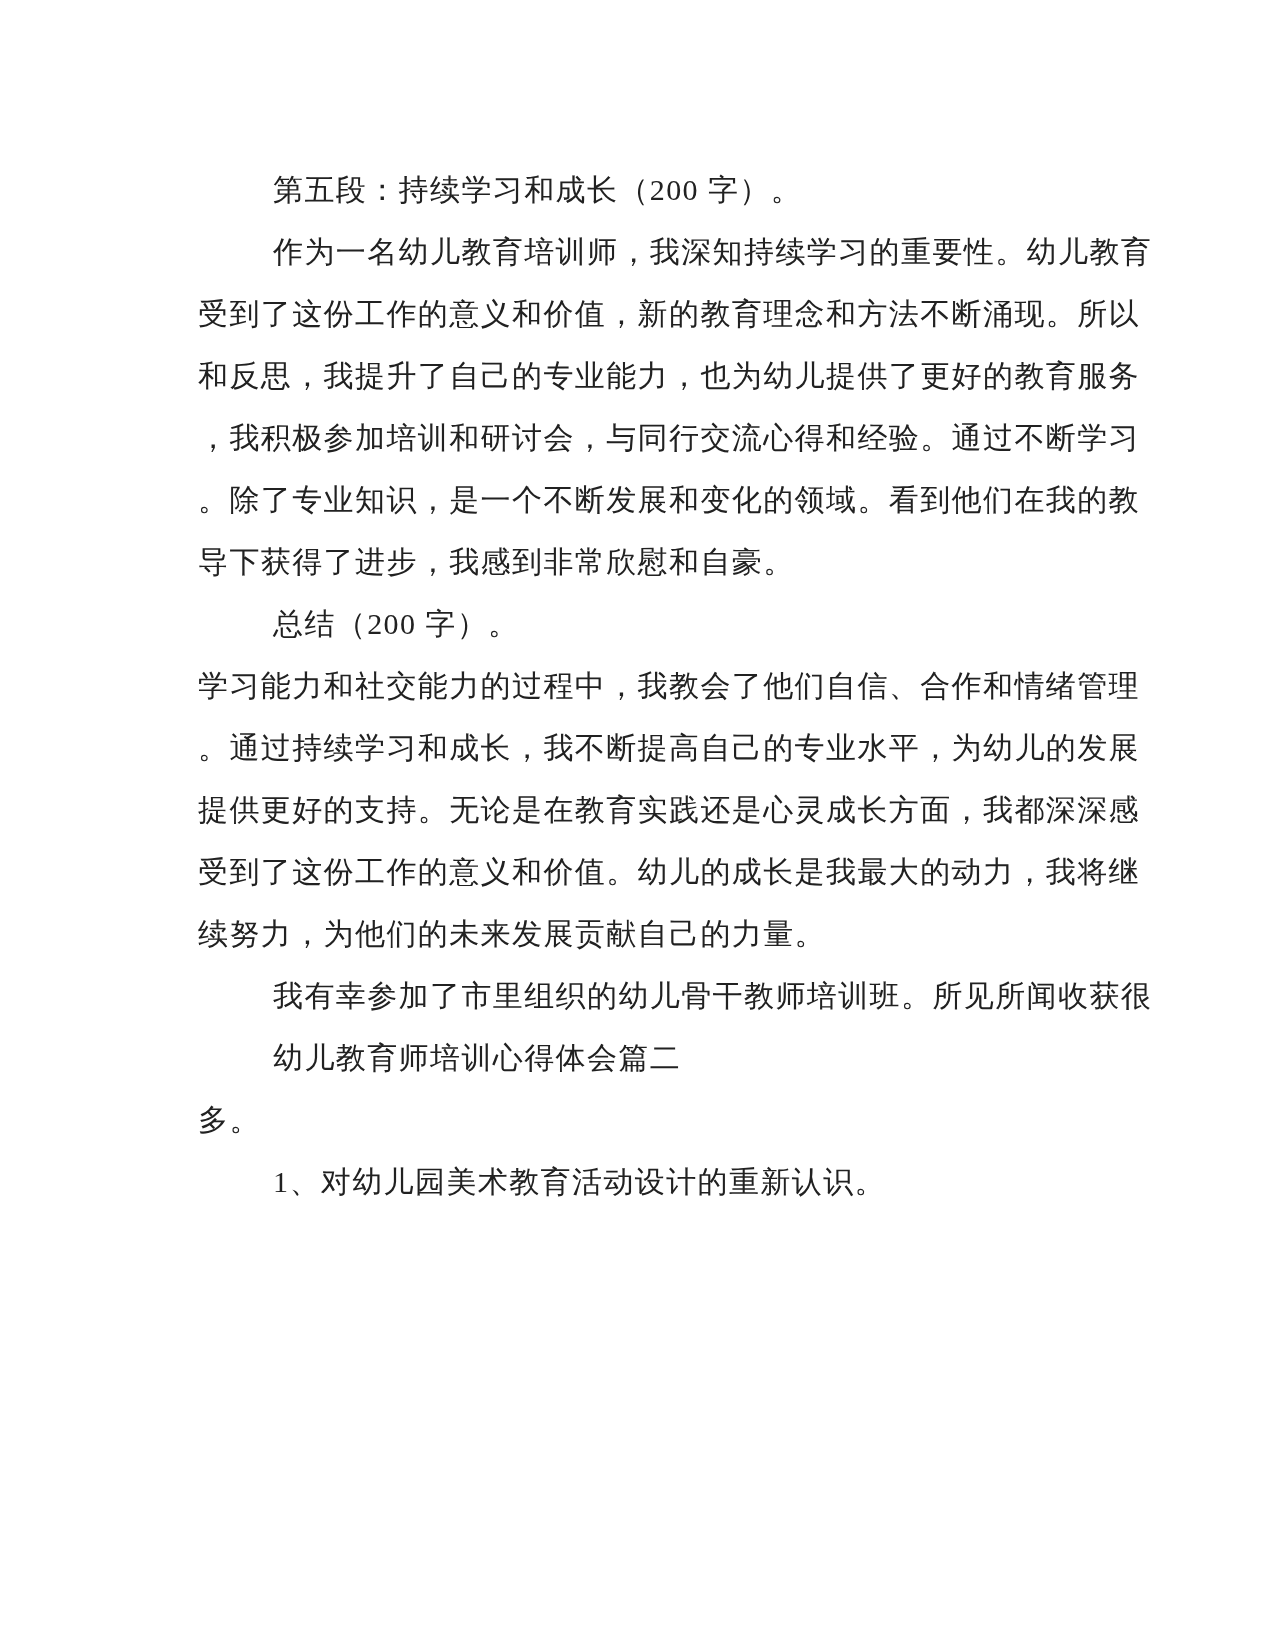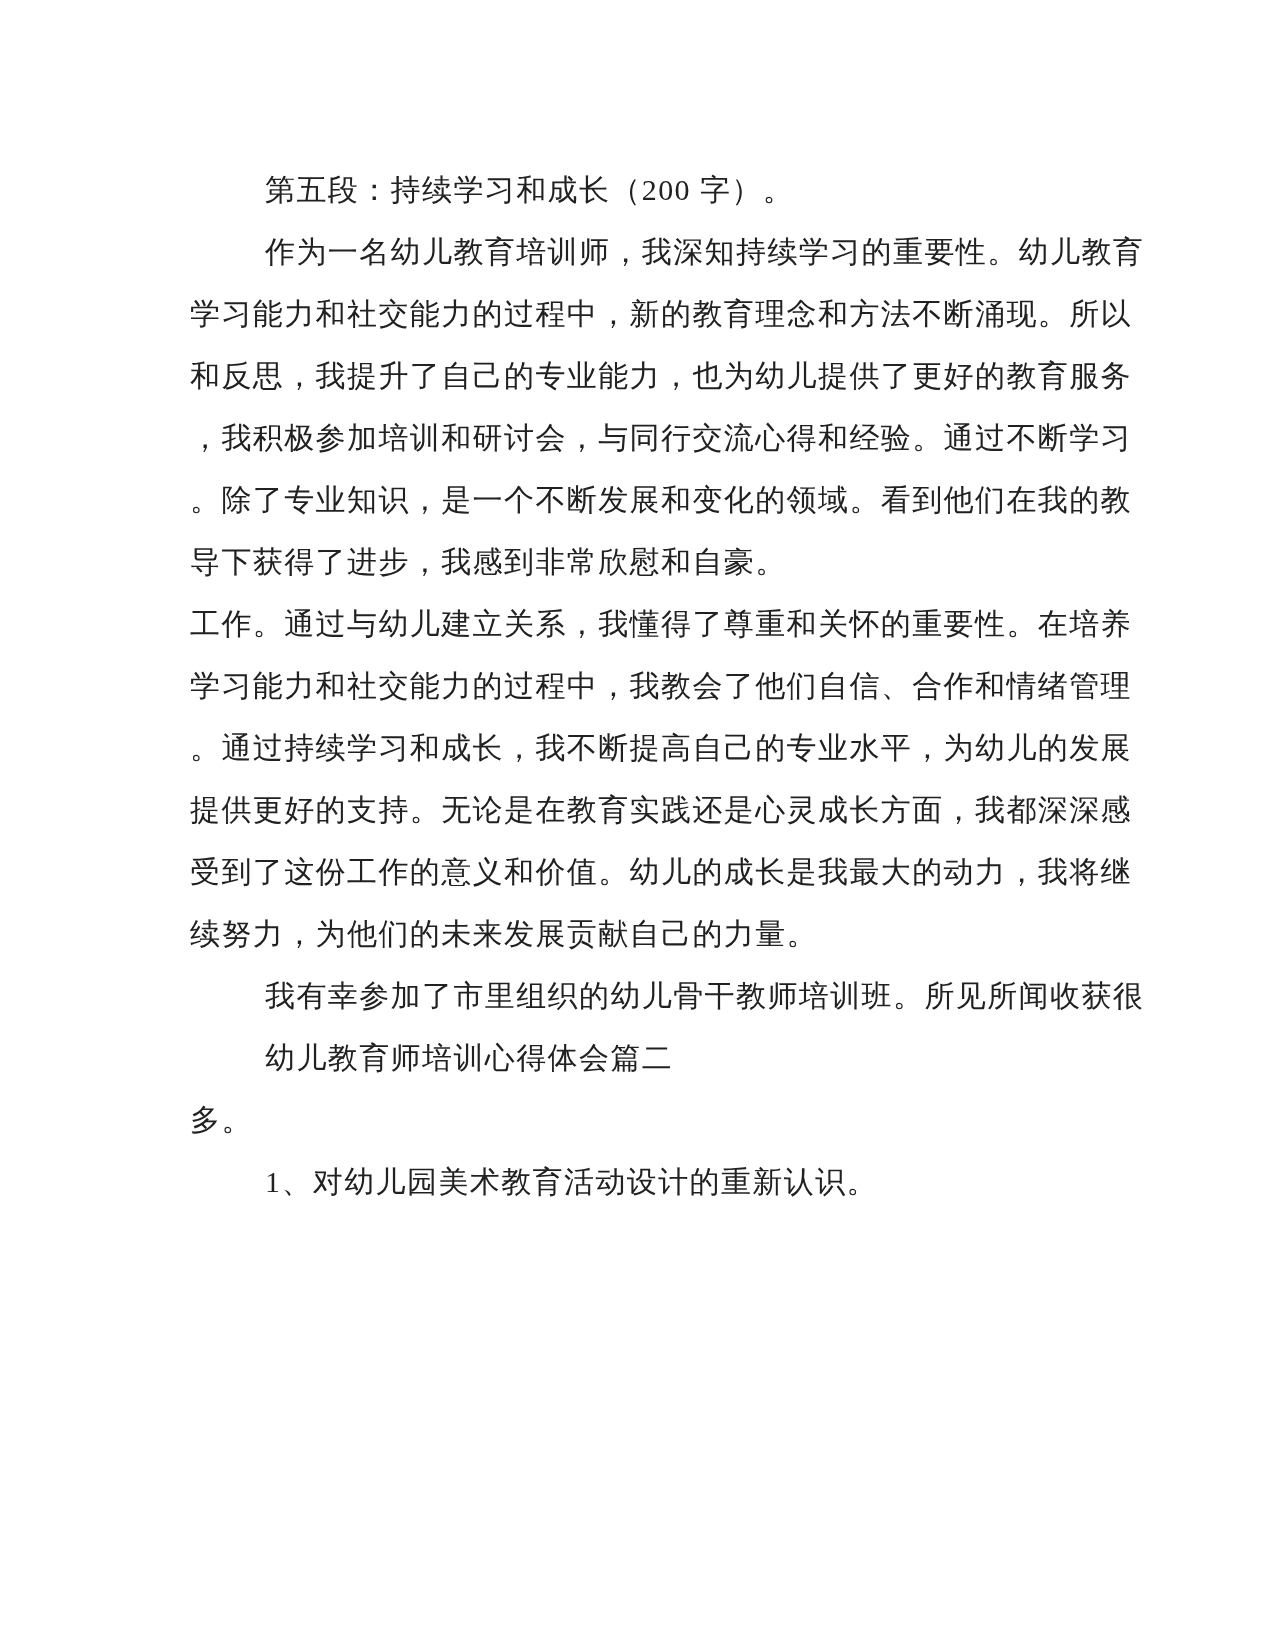--- a/index.html
+++ b/index.html
@@ -22,38 +22,39 @@
     color: #212121;
     font-family: "Liberation Serif", "DejaVu Serif", serif;
     font-size: 30px;
     line-height: 62px;
     font-weight: 400;
     letter-spacing: 1.4px;
   }
   .line {
     height: 62px;
     white-space: nowrap;
+    margin-left: 8px;
   }
   .line.indent {
     padding-left: 75px;
   }
 </style>
 </head>
 <body>
 
 <div class="page">
   <div class="textblock">
     <div class="line indent">第五段：持续学习和成长（200 字）。</div>
     <div class="line indent">作为一名幼儿教育培训师，我深知持续学习的重要性。幼儿教育</div>
-    <div class="line">学习能力和社交能力的过程中，新的教育理念和方法不断涌现。所以</div>
+    <div class="line">受到了这份工作的意义和价值，新的教育理念和方法不断涌现。所以</div>
     <div class="line">和反思，我提升了自己的专业能力，也为幼儿提供了更好的教育服务</div>
     <div class="line">，我积极参加培训和研讨会，与同行交流心得和经验。通过不断学习</div>
     <div class="line">。除了专业知识，是一个不断发展和变化的领域。看到他们在我的教</div>
     <div class="line">导下获得了进步，我感到非常欣慰和自豪。</div>
-    <div class="line">工作。通过与幼儿建立关系，我懂得了尊重和关怀的重要性。在培养</div>
+    <div class="line indent">总结（200 字）。</div>
     <div class="line">学习能力和社交能力的过程中，我教会了他们自信、合作和情绪管理</div>
     <div class="line">。通过持续学习和成长，我不断提高自己的专业水平，为幼儿的发展</div>
     <div class="line">提供更好的支持。无论是在教育实践还是心灵成长方面，我都深深感</div>
     <div class="line">受到了这份工作的意义和价值。幼儿的成长是我最大的动力，我将继</div>
     <div class="line">续努力，为他们的未来发展贡献自己的力量。</div>
     <div class="line indent">我有幸参加了市里组织的幼儿骨干教师培训班。所见所闻收获很</div>
     <div class="line indent">幼儿教育师培训心得体会篇二</div>
     <div class="line">多。</div>
     <div class="line indent">1、对幼儿园美术教育活动设计的重新认识。</div>
   </div>

